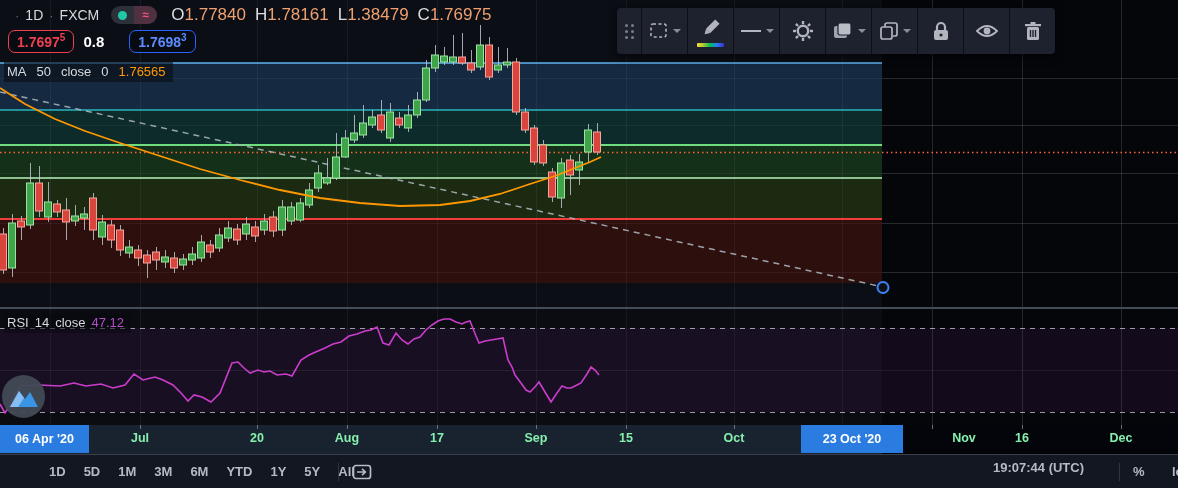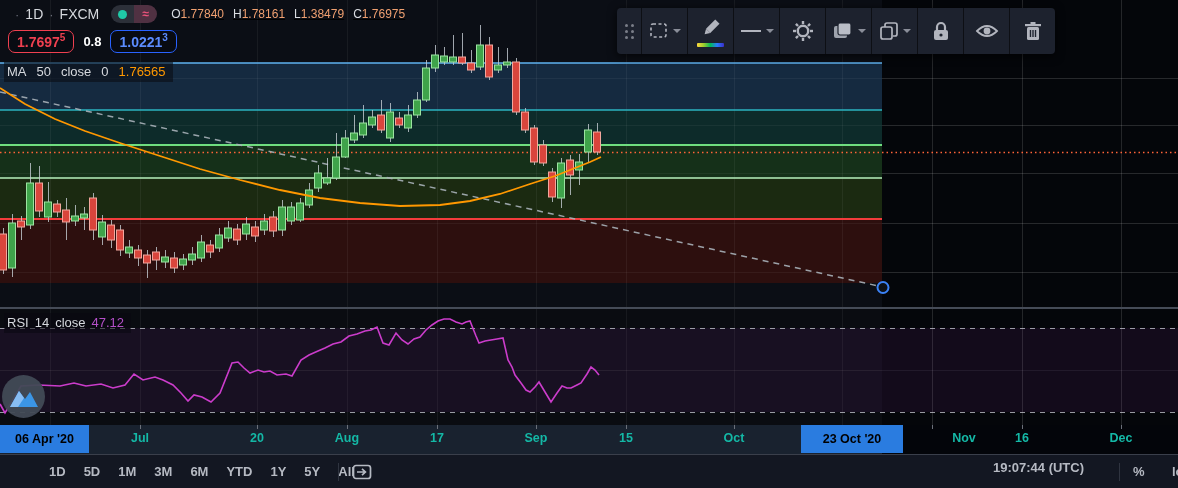--- a/index.html
+++ b/index.html
@@ -9,32 +9,32 @@
 
   
   .hdr{position:absolute;left:9px;top:5px;display:flex;align-items:center;z-index:20;white-space:nowrap;}
   .sym{font-size:15px;font-weight:bold;color:#edeff3;letter-spacing:.2px;}
   .dot-sep{color:#6a6d78;margin:0 6px;font-size:13px;}
   .tf,.exch{font-size:14px;color:#d6d9de;}
   .pill{margin-left:12px;width:46px;height:18px;border-radius:9px;background:#2c3039;display:flex;align-items:center;overflow:hidden;}
   .pill-l{flex:1;display:flex;align-items:center;justify-content:center;height:100%;}
   .pill-dot{width:9px;height:9px;border-radius:50%;background:#1fc9a7;}
   .pill-r{flex:1;height:100%;display:flex;align-items:center;justify-content:center;background:rgba(242,54,110,.18);color:#f2557e;font-size:12px;font-weight:bold;}
-  .ohlc{display:flex;margin-left:14px;font-size:12px;text-decoration:underline;}
+  .ohlc{display:flex;margin-left:14px;font-size:17px;}
   .ohlc .pair{margin-right:9px;}
   .ohlc .k{color:#dadde2;}
   .ohlc .v{color:#f0a070;}
 
   
   .quote{position:absolute;left:8px;top:30px;display:flex;align-items:center;z-index:20;}
   .qbox{border:1.5px solid;border-radius:7px;padding:1px 8px 2px 8px;font-size:14px;font-weight:bold;background:rgba(8,10,16,.55);}
   .qbox sup{font-size:10px;}
   .qbox.bid{border-color:#ef4050;color:#ef4050;}
   .qbox.ask{border-color:#2962ff;color:#5b8cff;margin-left:9px;}
-  .spread{color:#fff;font-weight:bold;font-size:13px;margin-left:9px;margin-right:0px;}
+  .spread{color:#fff;font-weight:bold;font-size:15px;margin-left:9px;margin-right:16px;}
 
   
   .chip{position:absolute;z-index:15;font-size:13px;color:#d6d9de;background:rgba(10,13,20,.6);
         padding:2px 7px 3px 3px;display:flex;gap:6px;align-items:baseline;white-space:nowrap;}
   #maChip{left:4px;top:62px;gap:10px;}
   #maChip .val{color:#ff9800;}
   #rsiChip{left:4px;top:313px;background:rgba(10,8,16,.55);}
   #rsiChip .val{color:#b44fc8;}
 
   
@@ -45,23 +45,23 @@
   .dots{display:grid;grid-template-columns:3px 3px;grid-gap:3px;}
   .dots i{width:3px;height:3px;border-radius:50%;background:#7a7e88;}
   .caret{width:0;height:0;border-left:4px solid transparent;border-right:4px solid transparent;border-top:4px solid #8a8e99;margin-left:4px;}
   .rainbow{position:absolute;left:9px;right:9px;bottom:7px;height:4px;border-radius:1px;
            background:linear-gradient(90deg,#ffd83d,#9ccc2e,#00b85c,#2979ff,#3b2ec9);}
 
   
   .axis{position:absolute;left:0;top:425px;width:1178px;height:29px;z-index:10;}
   .axis-bg-left{position:absolute;left:0;top:0;width:882px;height:29px;background:#19222f;}
   .axis-bg-right{position:absolute;left:882px;top:0;width:296px;height:29px;background:#03050a;}
-  .axis-label{position:absolute;top:6px;transform:translateX(-50%);font-size:12.5px;font-weight:bold;color:#14b8a6;z-index:2;text-align:center;}
+  .axis-label{position:absolute;top:6px;transform:translateX(-50%);font-size:12.5px;font-weight:bold;color:#86efac;z-index:2;text-align:center;}
   .tick{position:absolute;top:0;width:1px;height:4px;background:#6b707a;z-index:2;}
-  .datebox{position:absolute;top:0;height:28px;background:#2a7ce0;color:#000000;display:flex;align-items:center;
+  .datebox{position:absolute;top:0;height:28px;background:#2a7ce0;color:#ffffff;display:flex;align-items:center;
            justify-content:center;font-size:12.5px;font-weight:bold;z-index:3;white-space:nowrap;}
   #dateboxStart{left:0;width:89px;}
   #dateboxEnd{left:801px;width:102px;}
 
   
   .bbar{position:absolute;left:0;top:454px;width:1178px;height:34px;background:#131722;border-top:1px solid #3a3f4b;
         z-index:10;color:#b6bac3;font-size:13px;}
   .range{position:absolute;left:40px;top:0;height:33px;display:flex;align-items:center;}
   .range .rbtn{padding:0 9px;cursor:pointer;font-weight:bold;color:#b6bac3;}
   .vsep{position:absolute;width:1px;height:18px;background:#2f3440;top:8px;}
@@ -275,21 +275,21 @@
         <span class="pair"><span class="k">O</span><span class="v">1.77840</span></span>
         <span class="pair"><span class="k">H</span><span class="v">1.78161</span></span>
         <span class="pair"><span class="k">L</span><span class="v">1.38479</span></span>
         <span class="pair"><span class="k">C</span><span class="v">1.76975</span></span>
       </span>
   </div>
 
   <div class="quote">
     <span class="qbox bid"><span>1.7697</span><sup>5</sup></span>
     <span class="spread">0.8</span>
-    <span class="qbox ask"><span>1.0221</span><sup>3</sup></span>
+    <span class="qbox ask"><span>1.7698</span><sup>3</sup></span>
   </div>
 
   <div class="chip" id="maChip">
     <span>MA</span>
     <span>50</span>
     <span>close</span>
     <span>0</span>
     <span class="val">1.76565</span>
   </div>
 

